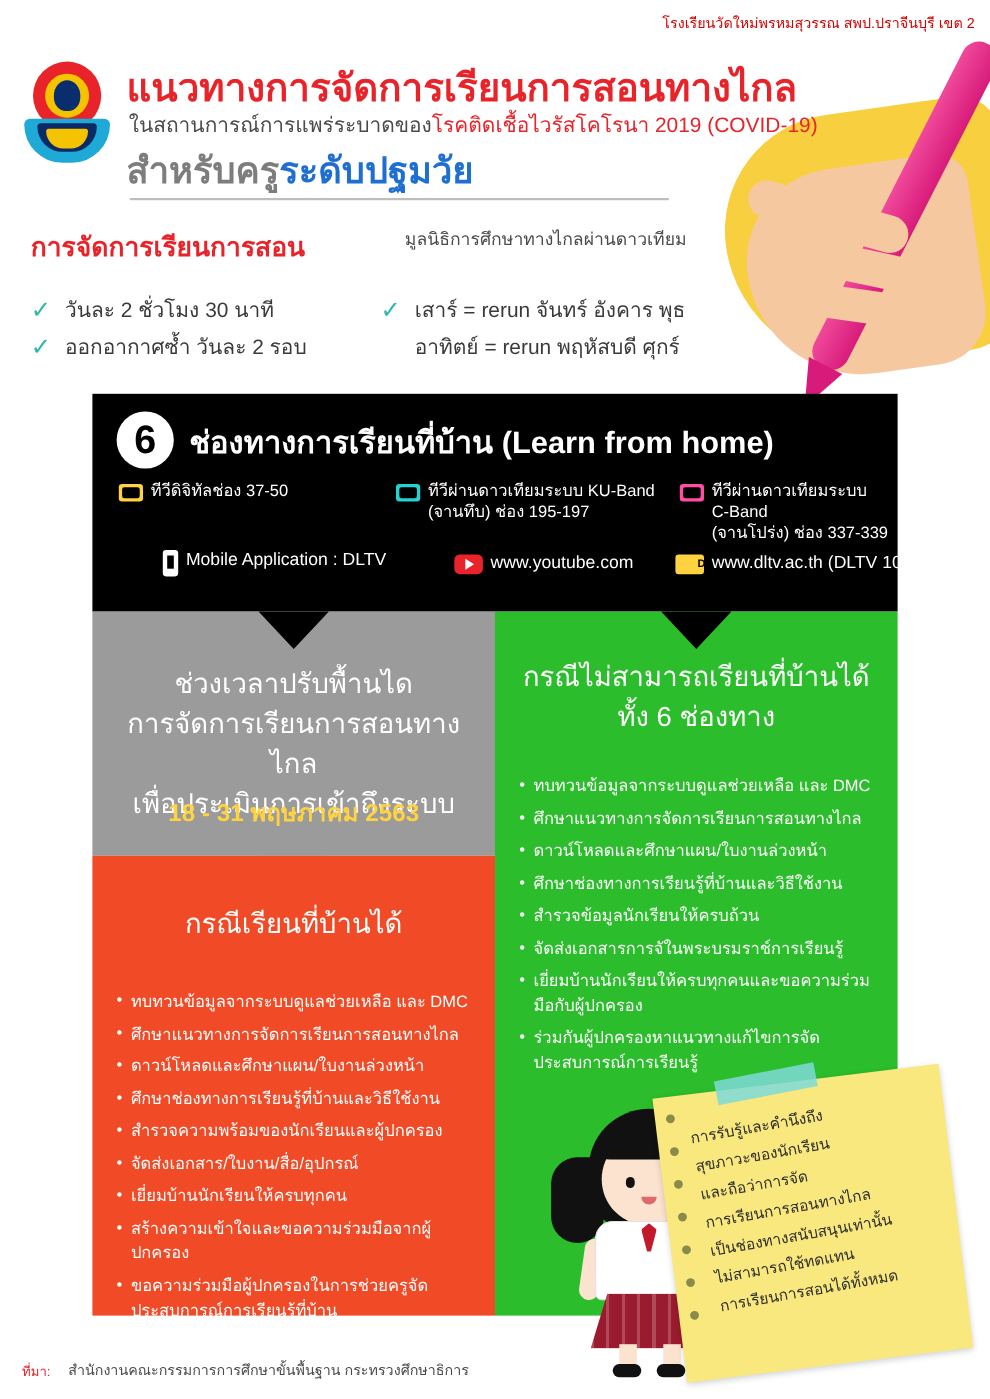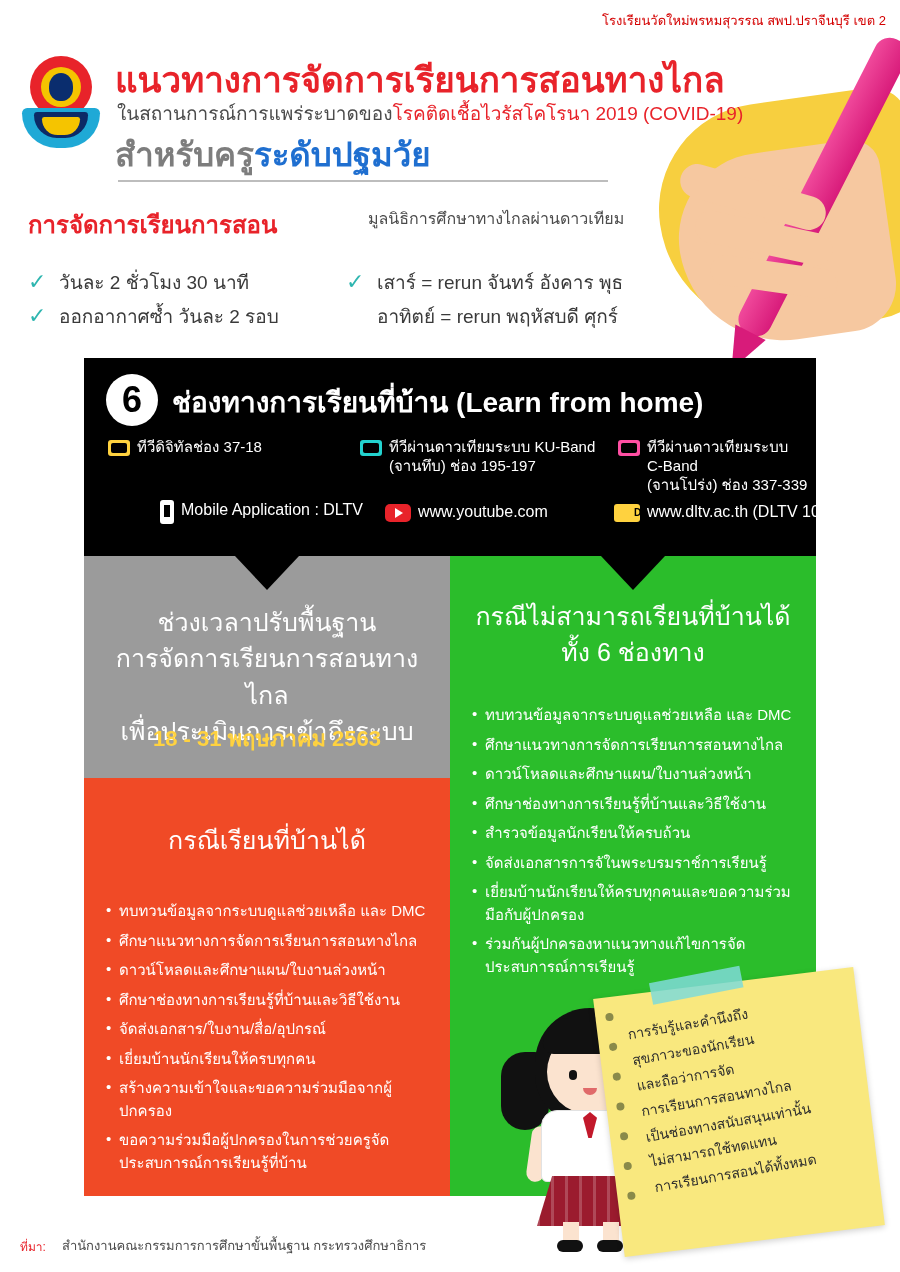--- a/index.html
+++ b/index.html
@@ -326,56 +326,56 @@
   </div>
 </div>
 
 <div class="panel-black">
   <div class="six">6</div>
   <div class="six-title">ช่องทางการเรียนที่บ้าน (Learn from home)</div>
 
   <div class="ch-row1">
     <div class="ch-item" style="left:0; top:0;">
       <span class="tv tv-y"></span>
-      <span class="ch-text">ทีวีดิจิทัลช่อง 37-18</span>
+      <span class="ch-text">ทีวีดิจิทัลช่อง 37-50</span>
     </div>
     <div class="ch-item" style="left:252px; top:0;">
       <span class="tv tv-c"></span>
       <span class="ch-text" style="white-space:pre-line">ทีวีผ่านดาวเทียมระบบ KU-Band
 (จานทึบ) ช่อง 195-197</span>
     </div>
     <div class="ch-item" style="left:510px; top:0;">
       <span class="tv tv-p"></span>
       <span class="ch-text" style="white-space:pre-line">ทีวีผ่านดาวเทียมระบบ C-Band
 (จานโปร่ง) ช่อง 337-339</span>
     </div>
   </div>
 
   <div class="ch-row2">
-    <div class="ch-item" style="left:16px; top:0;text-align:right;">
+    <div class="ch-item" style="left:4px; top:0;text-align:right;">
       <span class="phone"></span>
       <span class="ch-text" style="font-size:16px;">Mobile Application : DLTV</span>
     </div>
-    <div class="ch-item" style="left:241px; top:2px;align-items:flex-end;">
+    <div class="ch-item" style="left:269px; top:2px;align-items:flex-end;">
       <span class="yt"></span>
       <span class="ch-text" style="font-size:16px;">www.youtube.com</span>
     </div>
     <div class="ch-item" style="left:470px; top:2px;">
       <span class="dltv">DL</span>
       <span class="ch-text" style="font-size:16px;">www.dltv.ac.th (DLTV 10-12)</span>
     </div>
   </div>
 </div>
 
 <div class="panel-grey">
   <div class="notch"></div>
   <div class="arrow-right"></div>
   <div class="notch-grey-down"></div>
   <div class="panel-title grey-title">
-    <div>ช่วงเวลาปรับพื้นฐาน</div>
+    <div>ช่วงเวลาปรับพื้านได</div>
     <div>การจัดการเรียนการสอนทางไกล</div>
     <div>เพื่อประเมินการเข้าถึงระบบ</div>
   </div>
   <div class="date-line">18 - 31 พฤษภาคม 2563</div>
 </div>
 
 <div class="panel-green">
   <div class="notch"></div>
   <div class="panel-title green-title">
     <div>กรณีไม่สามารถเรียนที่บ้านได้</div>
@@ -393,20 +393,21 @@
   </ul>
 </div>
 
 <div class="panel-red">
   <div class="panel-title red-title">กรณีเรียนที่บ้านได้</div>
   <ul class="plist red-list">
     <li>ทบทวนข้อมูลจากระบบดูแลช่วยเหลือ และ DMC</li>
     <li>ศึกษาแนวทางการจัดการเรียนการสอนทางไกล</li>
     <li>ดาวน์โหลดและศึกษาแผน/ใบงานล่วงหน้า</li>
     <li>ศึกษาช่องทางการเรียนรู้ที่บ้านและวิธีใช้งาน</li>
+    <li>สำรวจความพร้อมของนักเรียนและผู้ปกครอง</li>
     <li>จัดส่งเอกสาร/ใบงาน/สื่อ/อุปกรณ์</li>
     <li>เยี่ยมบ้านนักเรียนให้ครบทุกคน</li>
     <li>สร้างความเข้าใจและขอความร่วมมือจากผู้ปกครอง</li>
     <li>ขอความร่วมมือผู้ปกครองในการช่วยครูจัดประสบการณ์การเรียนรู้ที่บ้าน</li>
   </ul>
 </div>
 
 <div class="girl">
   <div class="pig-l"></div>
   <div class="pig-r"></div>

